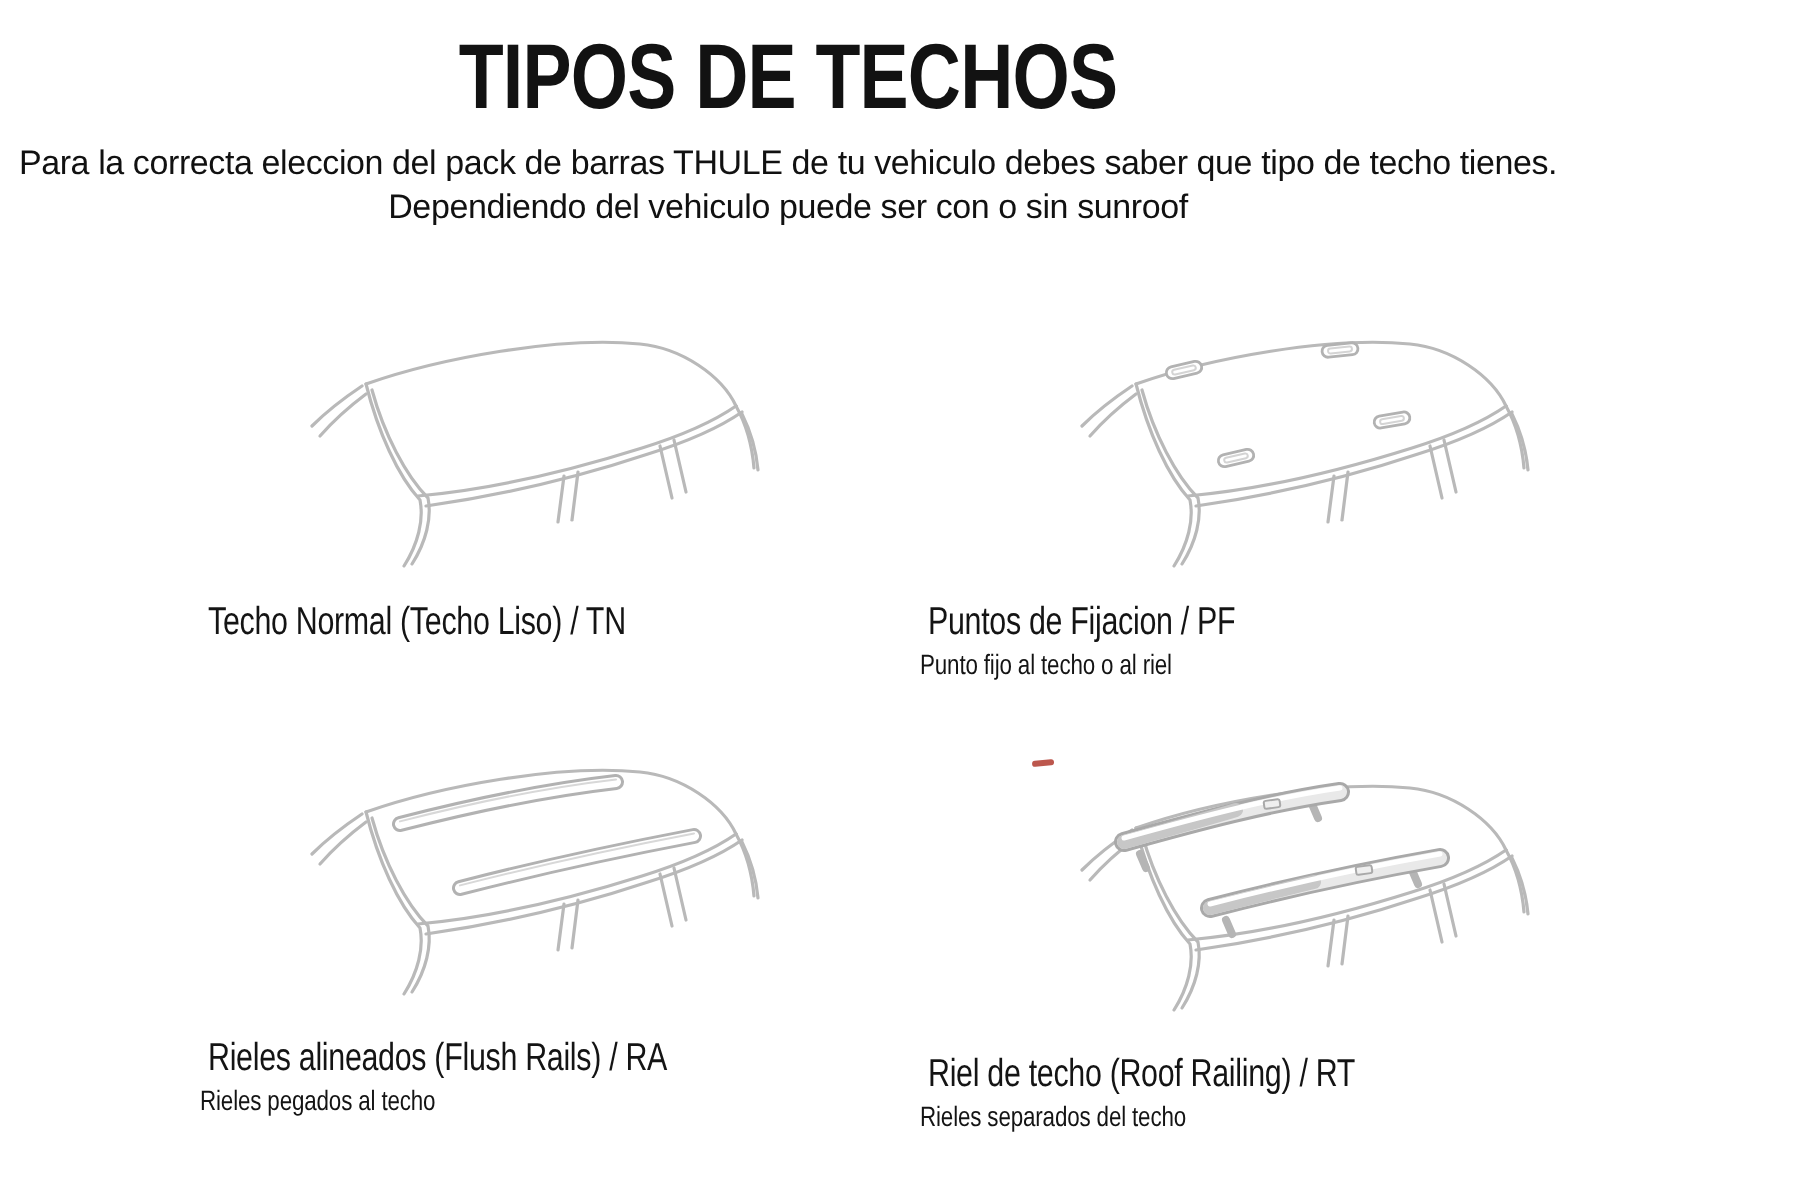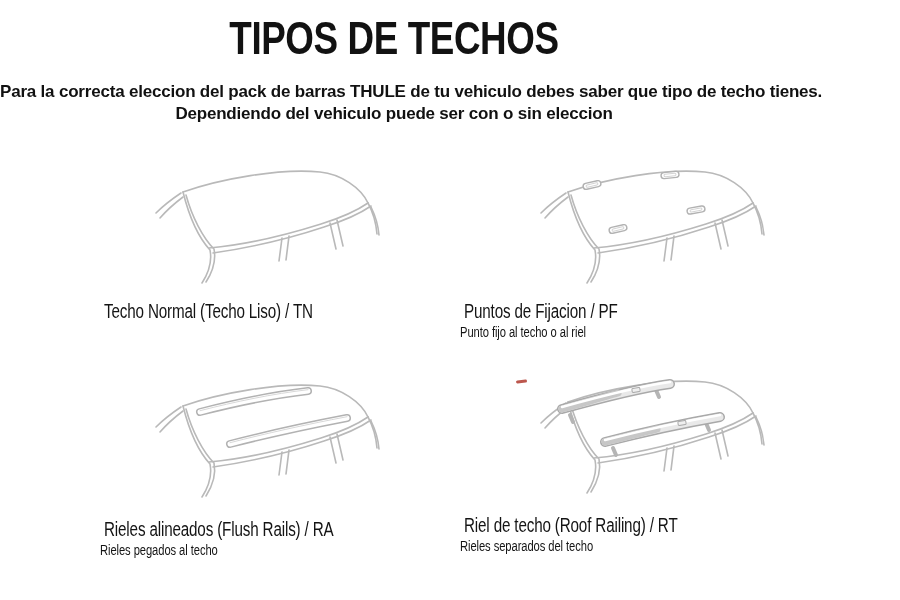--- a/index.html
+++ b/index.html
@@ -10,31 +10,31 @@
   }
   #page{position:relative;width:788px;height:600px;background:#ffffff;}
 
   .title{
     margin:0;padding-top:12px;text-align:center;
     font-size:46px;font-weight:700;line-height:52px;color:#121212;
     transform:scaleX(0.80);transform-origin:50% 50%;
     letter-spacing:-0.5px;white-space:nowrap;
   }
   .intro{
-    margin-top:17px;text-align:center;
-    font-size:17px;line-height:22px;font-weight:700;
+    margin-top:7px;text-align:center;
+    font-size:17px;line-height:22px;font-weight:400;
     letter-spacing:-0.2px;color:#111111;
   }
   .intro .line{white-space:nowrap;}
 
   .cell{position:absolute;width:400px;text-align:left;}
   .cell-tl{left:60px;top:158px;}
   .cell-tr{left:420px;top:158px;}
   .cell-bl{left:60px;top:372px;}
-  .cell-br{left:420px;top:368px;}
+  .cell-br{left:420px;top:380px;}
   .cell svg{display:block;margin:0 auto;filter:blur(0.35px);}
   .cell-tr svg,.cell-br svg{position:relative;left:25px;}
 
   .caption{
     font-size:19.5px;font-weight:400;color:#141414;margin-top:2px;
     transform:scaleX(0.78);transform-origin:50% 0;
     letter-spacing:-0.2px;white-space:nowrap;line-height:23px;
   }
   .cell-bl .caption,.cell-br .caption{margin-top:6px;}
   .sub{
@@ -76,21 +76,21 @@
     </g>
   </defs>
 </svg>
 
 <div id="page">
 
   <h1 class="title">TIPOS DE TECHOS</h1>
 
   <div class="intro">
     <div class="line">Para la correcta eleccion del pack de barras THULE de tu vehiculo debes saber que tipo de techo tienes.</div>
-    <div class="line">Dependiendo del vehiculo puede ser con o sin eleccion</div>
+    <div class="line">Dependiendo del vehiculo puede ser con o sin sunroof</div>
   </div>
 
   <section class="cell cell-tl">
     <svg width="270" height="140" viewBox="0 0 270 140">
       <use href="#roof-base" xlink:href="#roof-base"></use>
     </svg>
     <div class="caption">Techo Normal (Techo Liso) / TN</div>
     <div class="sub"></div>
   </section>
 

